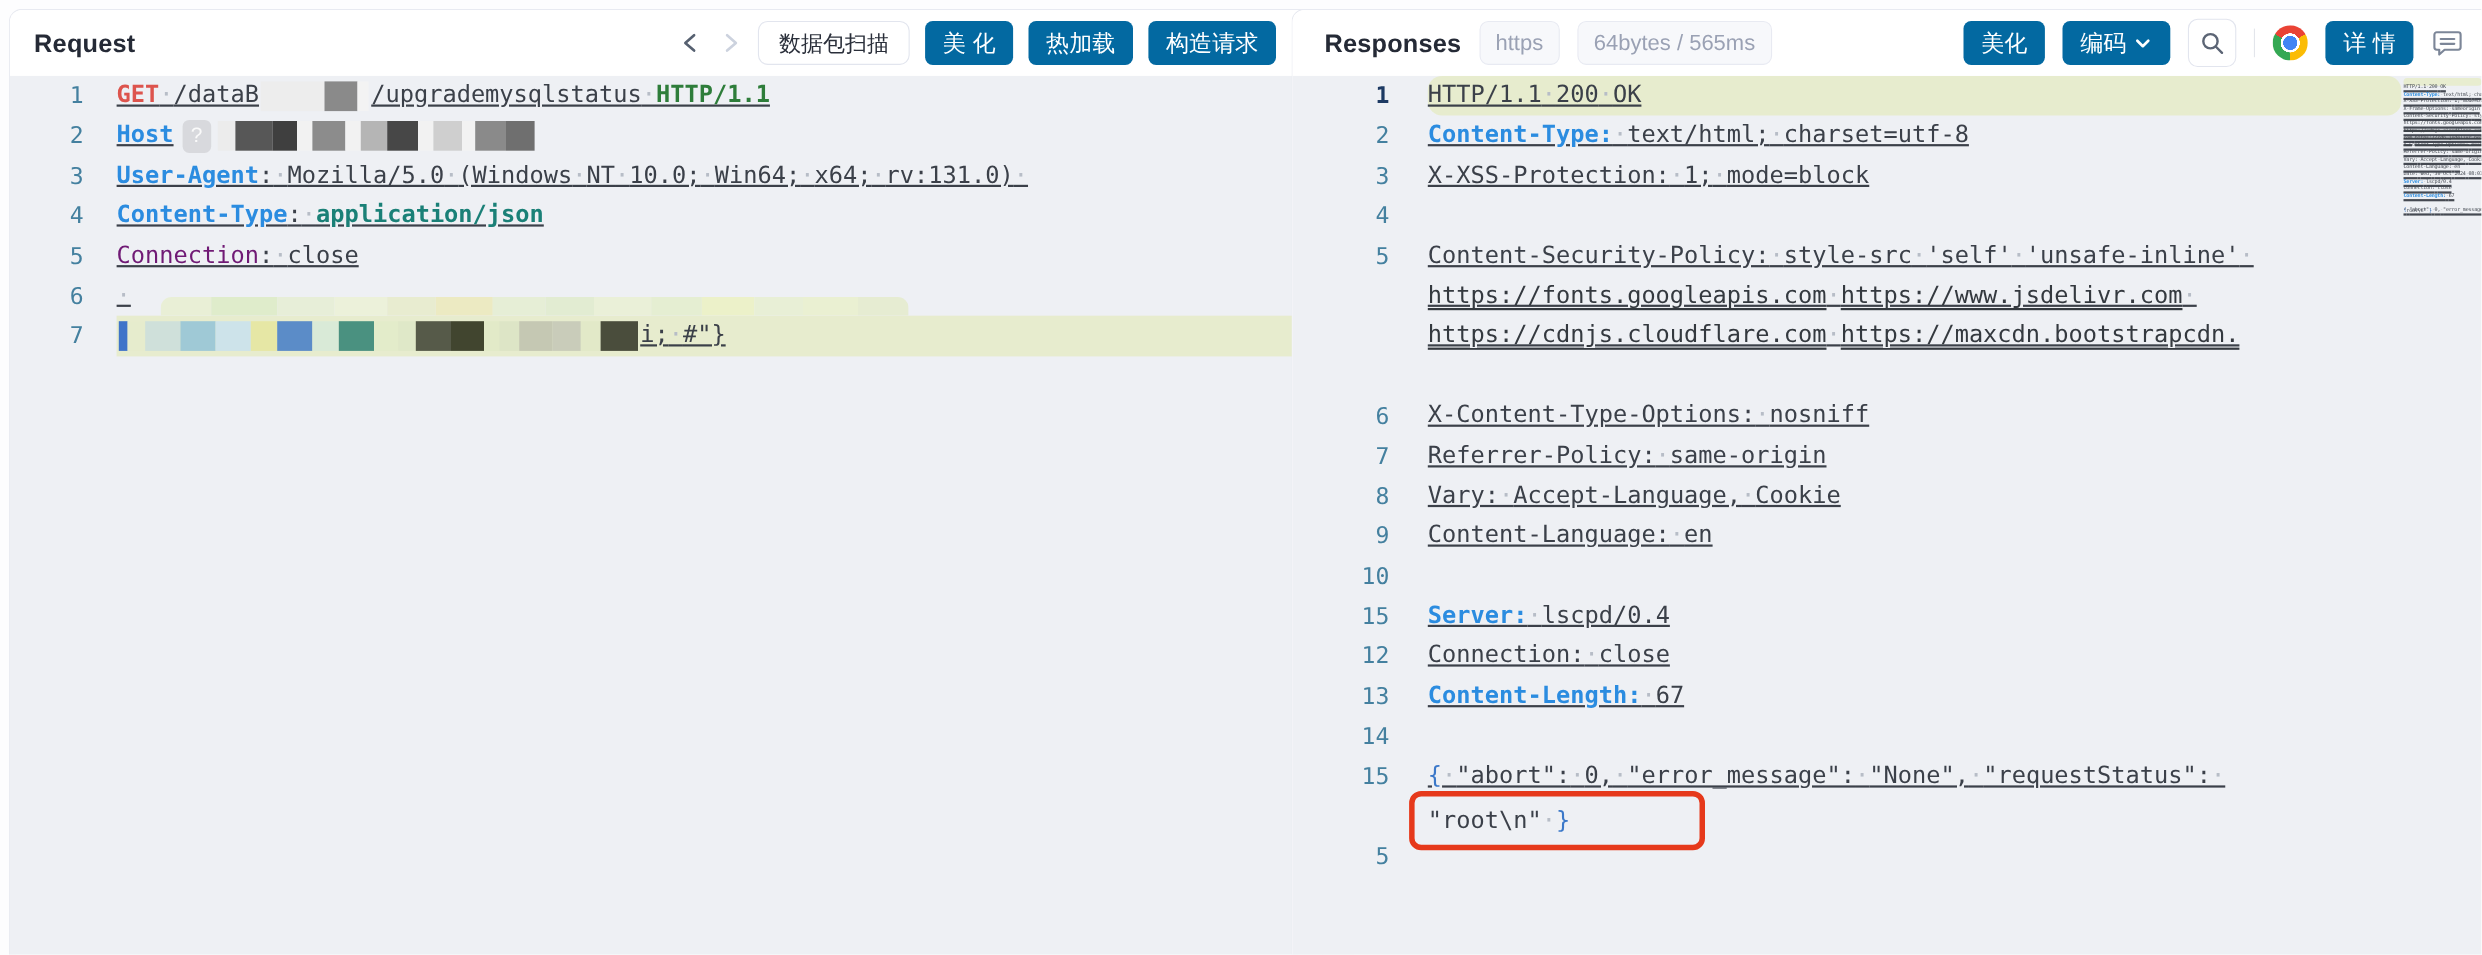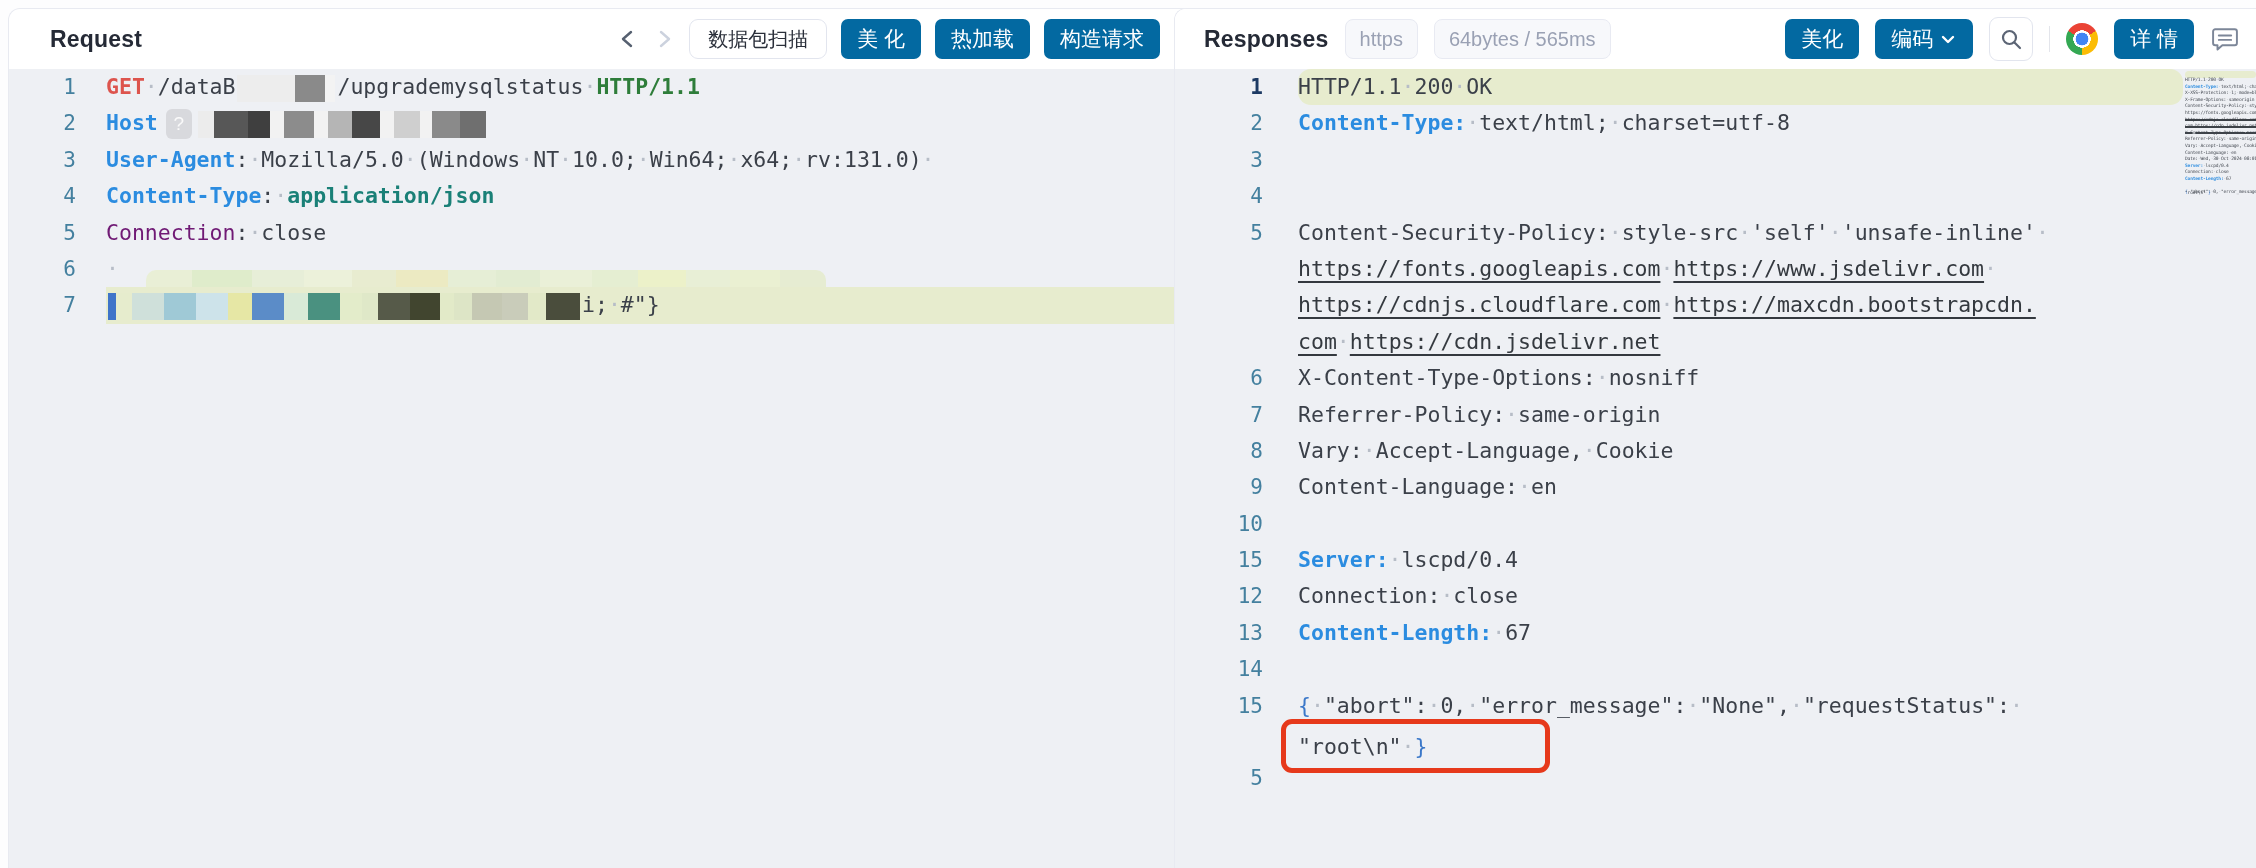--- a/index.html
+++ b/index.html
@@ -1,19 +1,19 @@
 <!DOCTYPE html>
 <html><head>
 <meta charset="utf-8">
 <style>
   html,body{margin:0;padding:0;background:#fdfdfe;width:2256px;height:868px;overflow:hidden;
     font-family:"Liberation Sans","DejaVu Sans",sans-serif;}
   .panel{position:absolute;top:8px;height:860px;background:#ffffff;border:1px solid #e8eaf1;
     border-bottom:none;border-radius:12px 12px 0 0;overflow:hidden;box-sizing:border-box;}
-  #left-panel{left:8px;width:1223px;padding-left:19px;}
+  #left-panel{left:8px;width:1223px;}
   #right-panel{left:1174px;width:1082px;border-right:none;border-radius:12px 0 0 0;}
   .phead{height:60px;display:flex;align-items:center;background:#fff;padding:0 16px 0 22px;gap:14px;box-sizing:border-box;}
   .ptitle{font-size:23px;font-weight:700;color:#252a36;letter-spacing:.2px;}
   .spacer{margin-left:auto;}
   .btn-orange{background:#0369a1;color:#fff;font-size:21px;border:none;border-radius:7px;
     height:40px;padding:0 16px;display:inline-flex;align-items:center;gap:6px;white-space:nowrap;cursor:pointer;}
   .btn-white{background:#fff;color:#2a2f3a;font-size:20px;border:1px solid #e2e5ee;border-radius:9px;
     height:40px;padding:0 18px;display:inline-flex;align-items:center;white-space:nowrap;cursor:pointer;}
   .chip{background:#f7f8fb;color:#9aa1b4;font-size:20px;border:1px solid #e8eaf2;border-radius:8px;
     height:38px;padding:0 14px;display:inline-flex;align-items:center;white-space:nowrap;}
@@ -23,21 +23,21 @@
   .vdiv{width:1px;height:26px;background:#e3e5eb;}
   .editor{position:absolute;left:0;right:0;top:60px;bottom:0;background:#eef0f4;
     font-family:"DejaVu Sans Mono","Liberation Mono",monospace;font-size:21.5px;color:#3b4049;}
   .row{height:36.4px;line-height:36.4px;white-space:nowrap;display:flex;position:relative;overflow:visible;}
   #left-panel .gutter{width:67px;}
   #right-panel .gutter{width:88px;}
   .gutter{flex:none;text-align:right;color:#44809f;font-size:21px;}
   .gutter.act{color:#1d3a63;font-weight:700;}
   #left-panel .cline{margin-left:30px;}
   #right-panel .cline{margin-left:35px;border-radius:13px;}
-  .cline{flex:1;position:relative;}
+  .cline{flex:1;position:relative;text-decoration:underline;}
   .cline.hl{background:#e7ecce;}
   #right-panel .cline.hl{margin-right:73px;}
   .sg{white-space:pre;}
   .meth{color:#dd544d;font-weight:700;}
   .ver{color:#2e7d3a;font-weight:700;}
   .key{color:#2b8ce0;font-weight:700;}
   .key2{color:#701a75;}
   .json{color:#1a8077;font-weight:700;}
   .txt{color:#3b4049;}
   .url{color:#34393f;text-decoration:underline;text-decoration-thickness:2px;text-underline-offset:5px;}
@@ -224,39 +224,39 @@
   <div class="row">
         <span class="gutter act">1</span>
         <span class="cline hl"><span class="sg txt">HTTP/1.1<i class="wsd">·</i>200<i class="wsd">·</i>OK</span></span>
       </div>
       <div class="row">
         <span class="gutter">2</span>
         <span class="cline"><span class="sg key">Content-Type:</span><span class="sg txt"><i class="wsd">·</i>text/html;<i class="wsd">·</i>charset=utf-8</span></span>
       </div>
       <div class="row">
         <span class="gutter">3</span>
+        <span class="cline"><span class="sg txt">X-XSS-Protection:<i class="wsd">·</i>1;<i class="wsd">·</i>mode=block</span></span>
       </div>
       <div class="row">
         <span class="gutter">4</span>
       </div>
       <div class="row">
         <span class="gutter">5</span>
         <span class="cline"><span class="sg txt">Content-Security-Policy:<i class="wsd">·</i>style-src<i class="wsd">·</i>'self'<i class="wsd">·</i>'unsafe-inline'<i class="wsd">·</i></span></span>
       </div>
       <div class="row">
         <span class="gutter"></span>
         <span class="cline"><span class="sg url">https://fonts.googleapis.com</span><span class="sg txt"><i class="wsd">·</i></span><span class="sg url">https://www.jsdelivr.com</span><span class="sg txt"><i class="wsd">·</i></span></span>
       </div>
       <div class="row">
         <span class="gutter"></span>
         <span class="cline"><span class="sg url">https://cdnjs.cloudflare.com</span><span class="sg txt"><i class="wsd">·</i></span><span class="sg url">https://maxcdn.bootstrapcdn.</span></span>
       </div>
       <div class="row">
         <span class="gutter"></span>
-        <span class="cline"><span class="sg url">com</span><span class="sg txt"><i class="wsd">·</i></span><span class="sg url">https://cdn.jsdelivr.net</span></span>
       </div>
       <div class="row">
         <span class="gutter">6</span>
         <span class="cline"><span class="sg txt">X-Content-Type-Options:<i class="wsd">·</i>nosniff</span></span>
       </div>
       <div class="row">
         <span class="gutter">7</span>
         <span class="cline"><span class="sg txt">Referrer-Policy:<i class="wsd">·</i>same-origin</span></span>
       </div>
       <div class="row">

